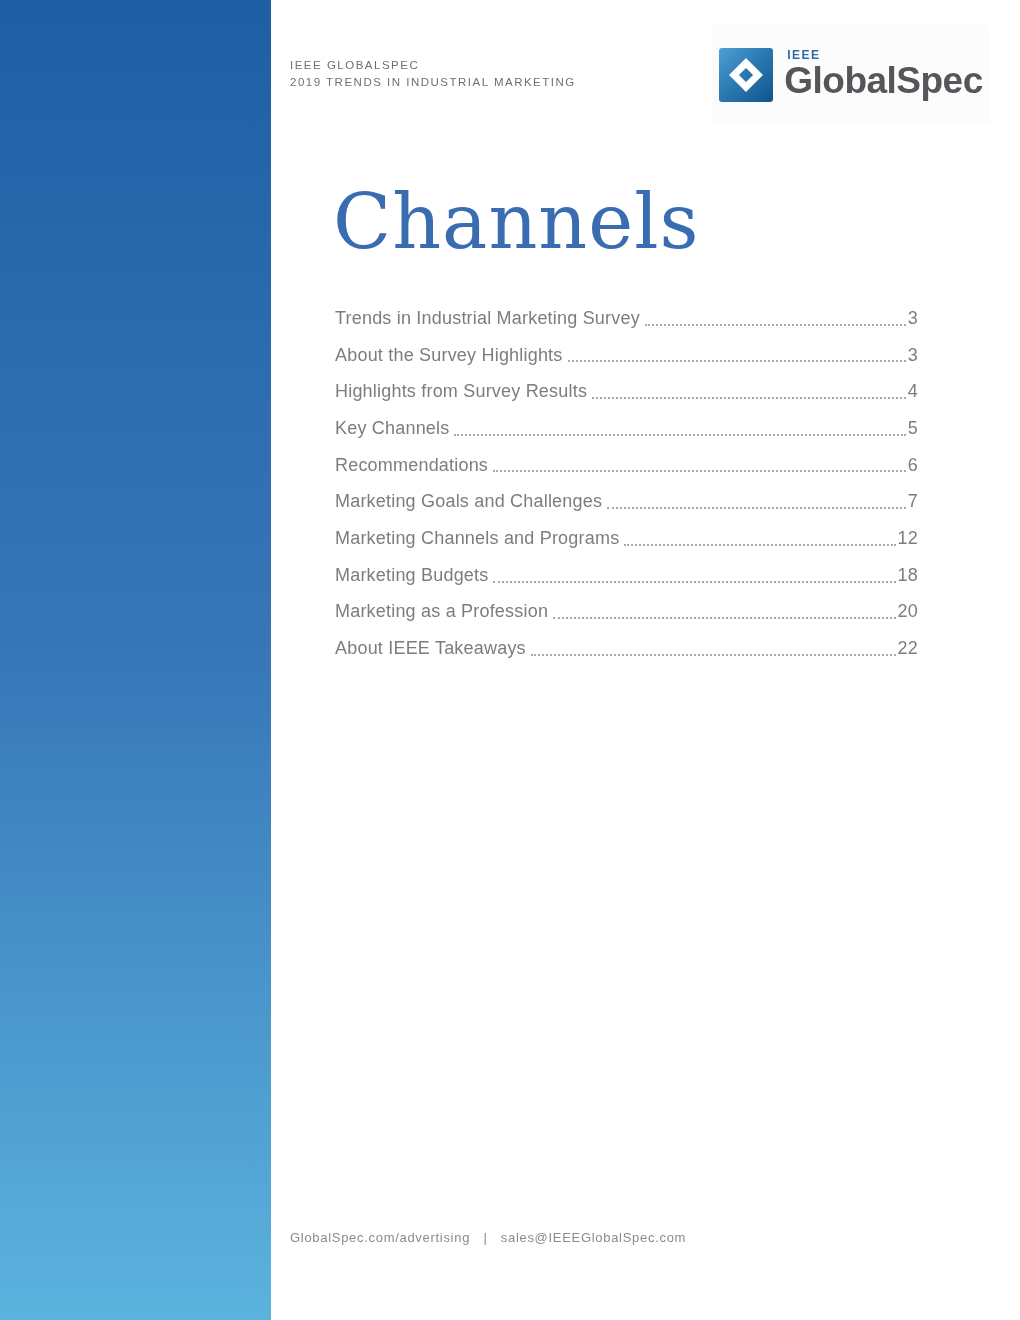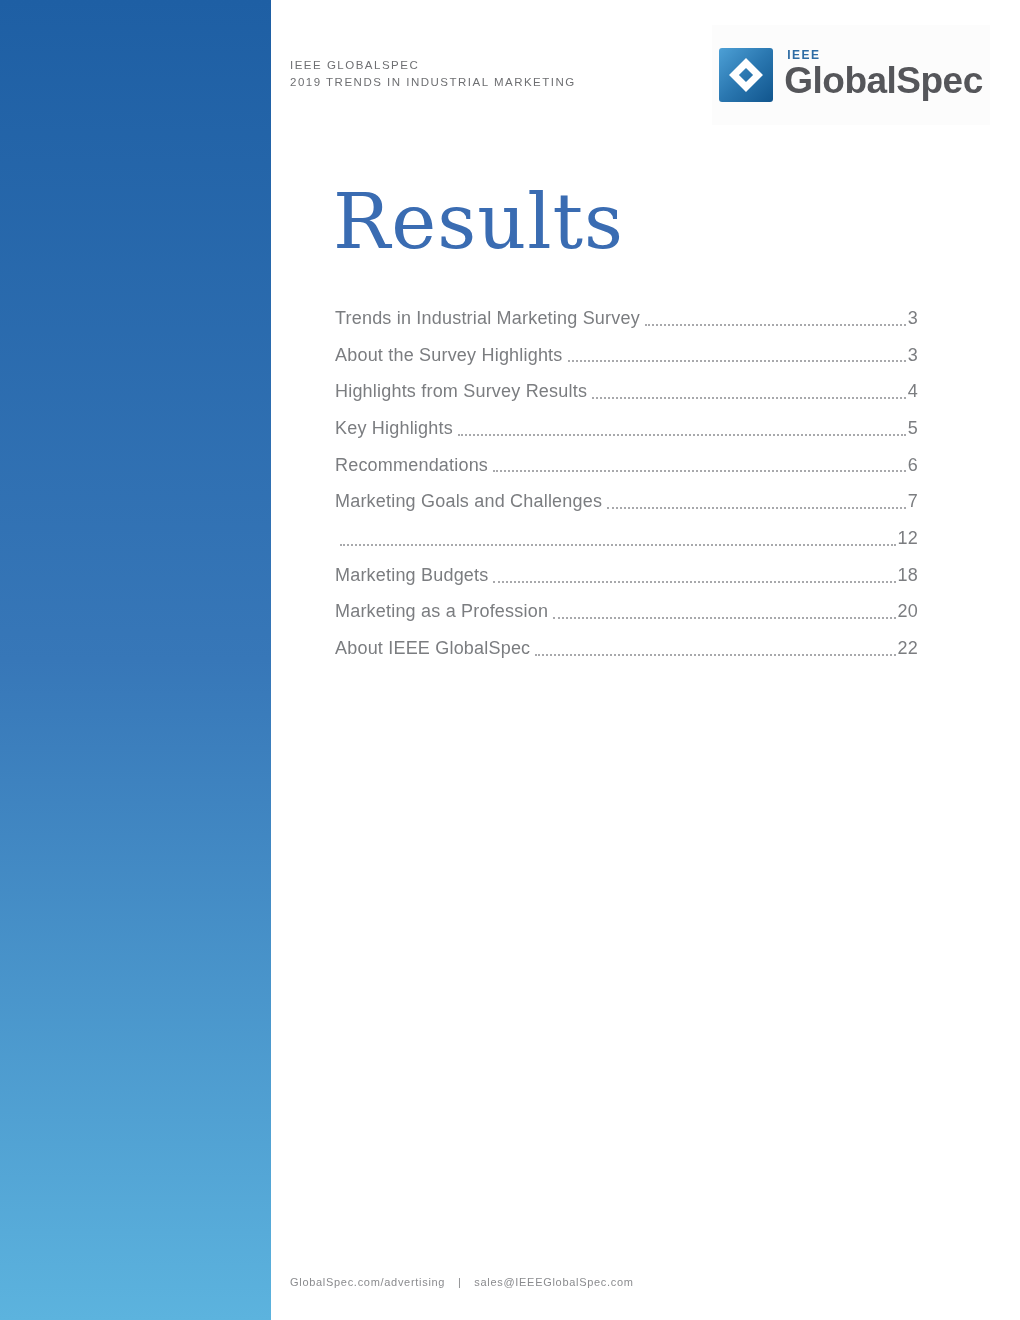--- a/index.html
+++ b/index.html
@@ -104,22 +104,22 @@
   .toc-leader {
     flex: 1;
     border-bottom: 2px dotted #a8a9ac;
     align-self: flex-end;
     margin: 0 2px 11px 5px;
     min-width: 20px;
   }
   .toc-page { white-space: nowrap; }
   .footer {
     position: absolute;
-    left: 290px; top: 1276px;
-    font-size: 11px;
+    left: 290px; top: 1230px;
+    font-size: 13px;
     color: #8a8b8e;
     letter-spacing: 0.7px;
     white-space: nowrap;
     text-align: center;
   }
   .footer .sep { margin: 0 9px; color: #8a8b8e; }
 </style>
 </head>
 <body>
 
@@ -135,21 +135,21 @@
   <div class="logo-panel">
     <div class="logo-mark">
       <div class="logo-diamond"></div>
     </div>
     <div class="logo-text">
       <div class="logo-ieee">IEEE</div>
       <div class="logo-name">GlobalSpec</div>
     </div>
   </div>
 
-  <h1 class="title">Results</h1>
+  <h1 class="title">Channels</h1>
 
   <div class="toc">
 
       <div class="toc-row">
         <span class="toc-label">Trends in Industrial Marketing Survey</span>
         <span class="toc-leader"></span>
         <span class="toc-page">3</span>
       </div>
 
       <div class="toc-row">
@@ -158,56 +158,57 @@
         <span class="toc-page">3</span>
       </div>
 
       <div class="toc-row">
         <span class="toc-label">Highlights from Survey Results</span>
         <span class="toc-leader"></span>
         <span class="toc-page">4</span>
       </div>
 
       <div class="toc-row">
-        <span class="toc-label">Key Highlights</span>
+        <span class="toc-label">Key Channels</span>
         <span class="toc-leader"></span>
         <span class="toc-page">5</span>
       </div>
 
       <div class="toc-row">
         <span class="toc-label">Recommendations</span>
         <span class="toc-leader"></span>
         <span class="toc-page">6</span>
       </div>
 
       <div class="toc-row">
         <span class="toc-label">Marketing Goals and Challenges</span>
         <span class="toc-leader"></span>
         <span class="toc-page">7</span>
       </div>
 
       <div class="toc-row">
+        <span class="toc-label">Marketing Channels and Programs</span>
         <span class="toc-leader"></span>
         <span class="toc-page">12</span>
       </div>
 
       <div class="toc-row">
         <span class="toc-label">Marketing Budgets</span>
         <span class="toc-leader"></span>
         <span class="toc-page">18</span>
       </div>
 
       <div class="toc-row">
         <span class="toc-label">Marketing as a Profession</span>
         <span class="toc-leader"></span>
         <span class="toc-page">20</span>
       </div>
 
       <div class="toc-row">
-        <span class="toc-label">About IEEE GlobalSpec</span>
+        <span class="toc-label">About IEEE Takeaways</span>
         <span class="toc-leader"></span>
         <span class="toc-page">22</span>
       </div>
     </div>
 
   <div class="footer">
     <span>GlobalSpec.com/advertising</span>
     <span class="sep">|</span>
     <span>sales@IEEEGlobalSpec.com</span>
   </div>

